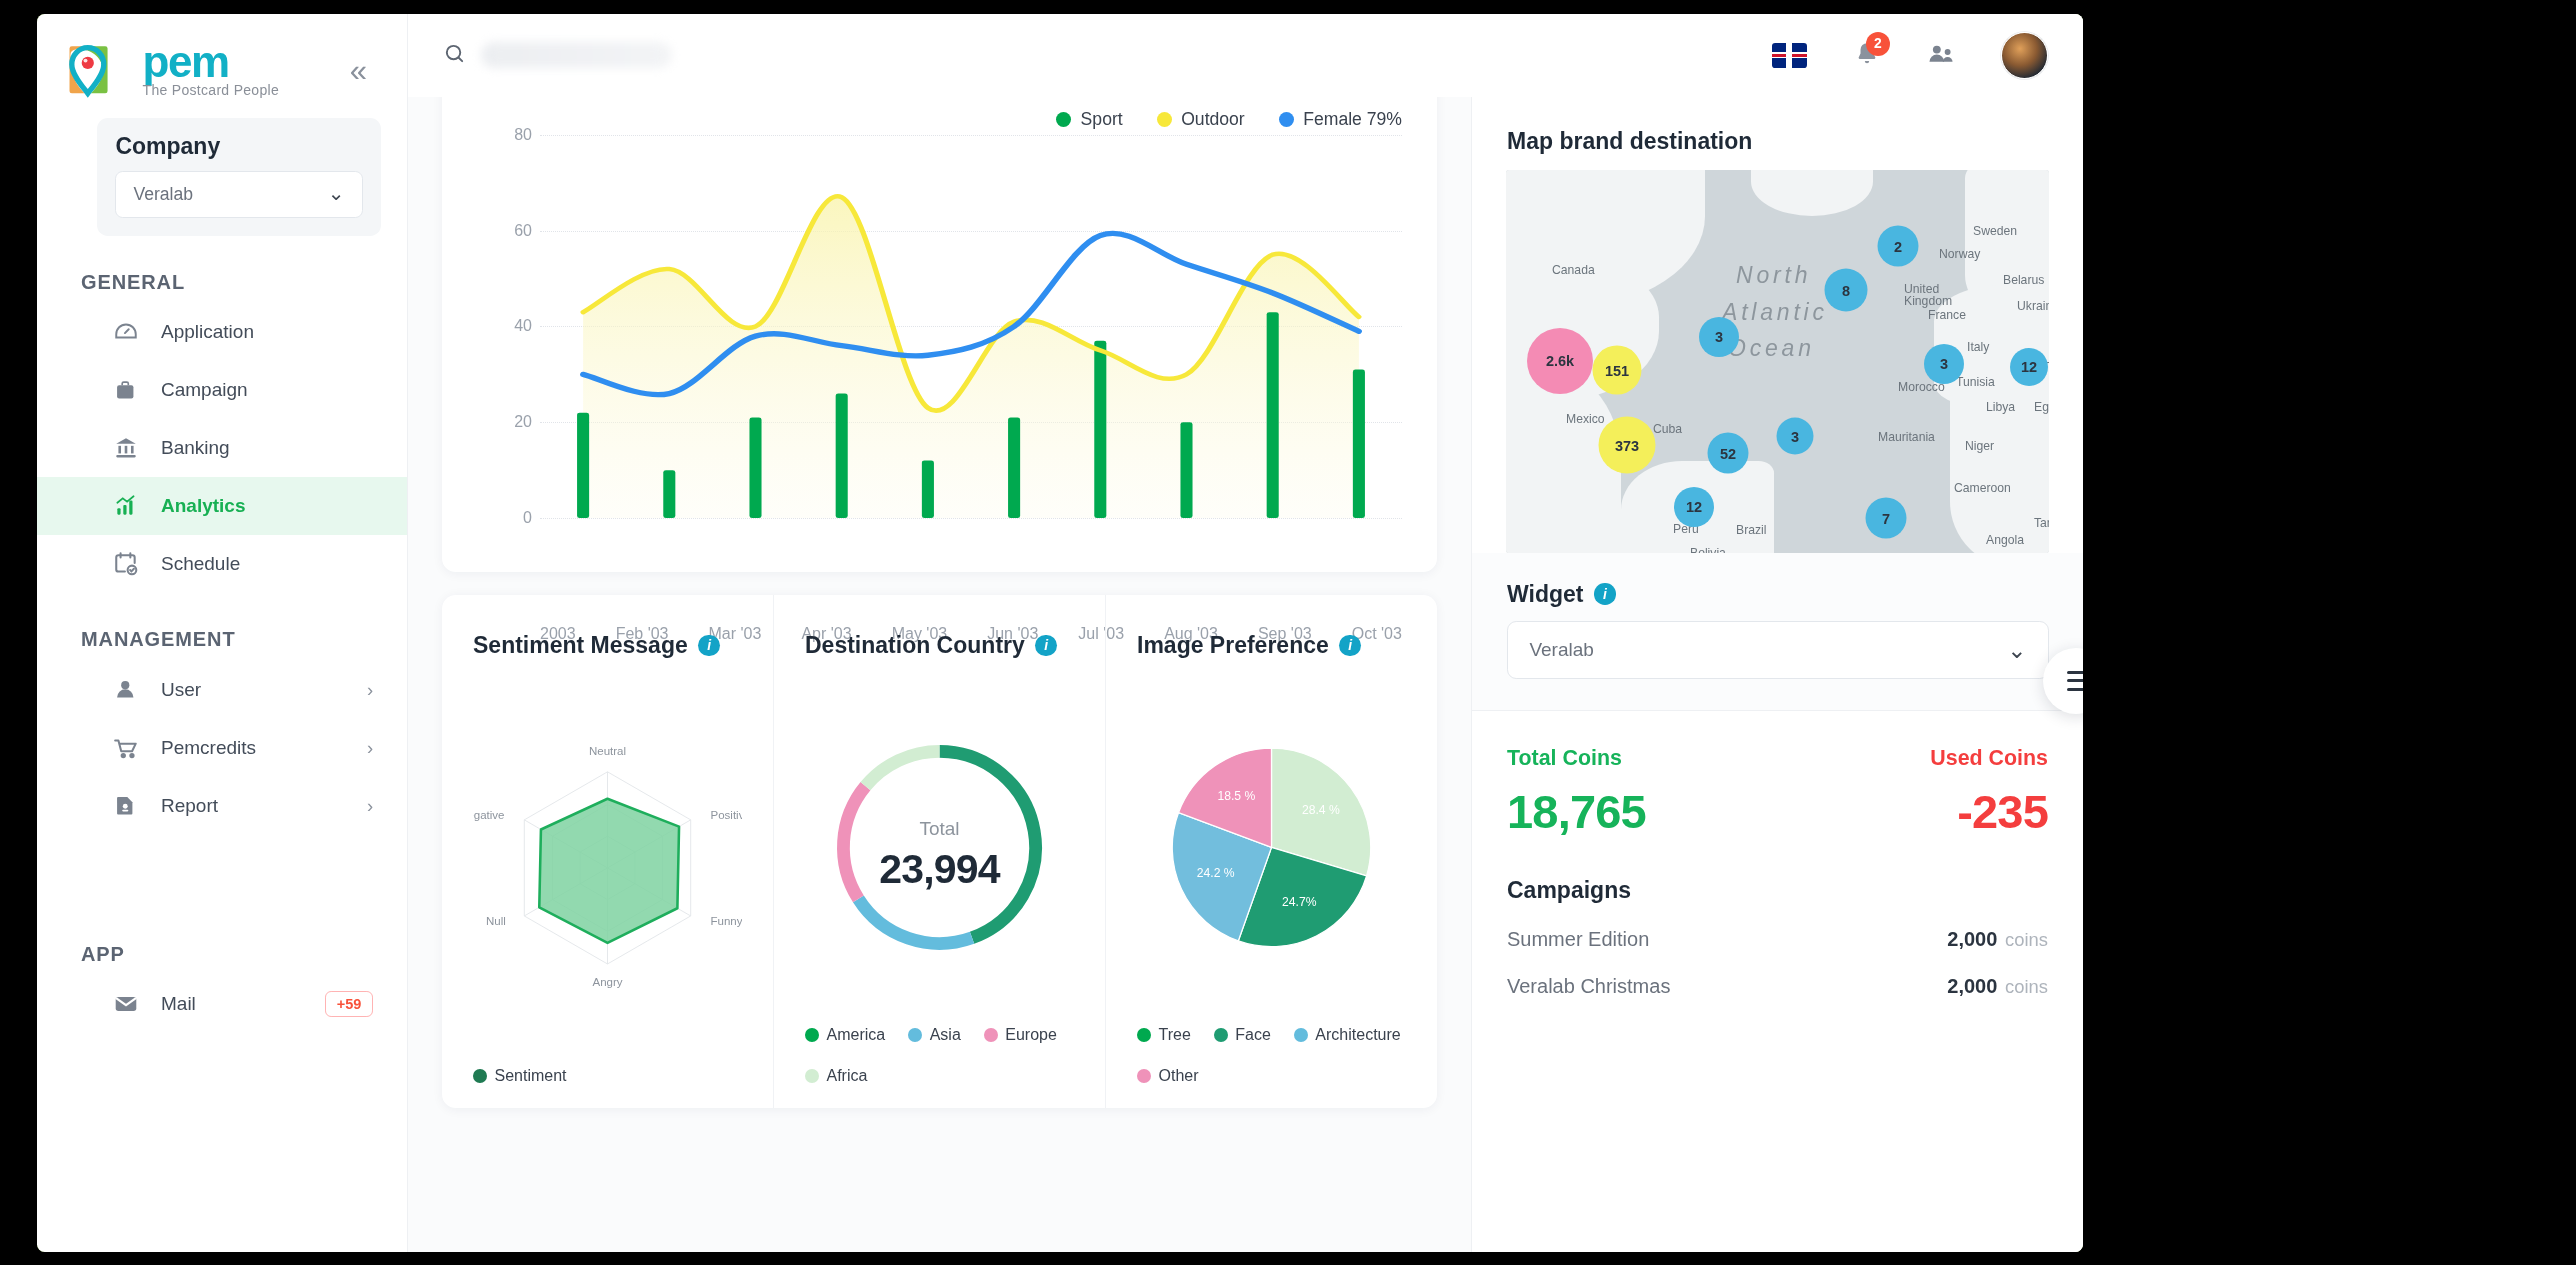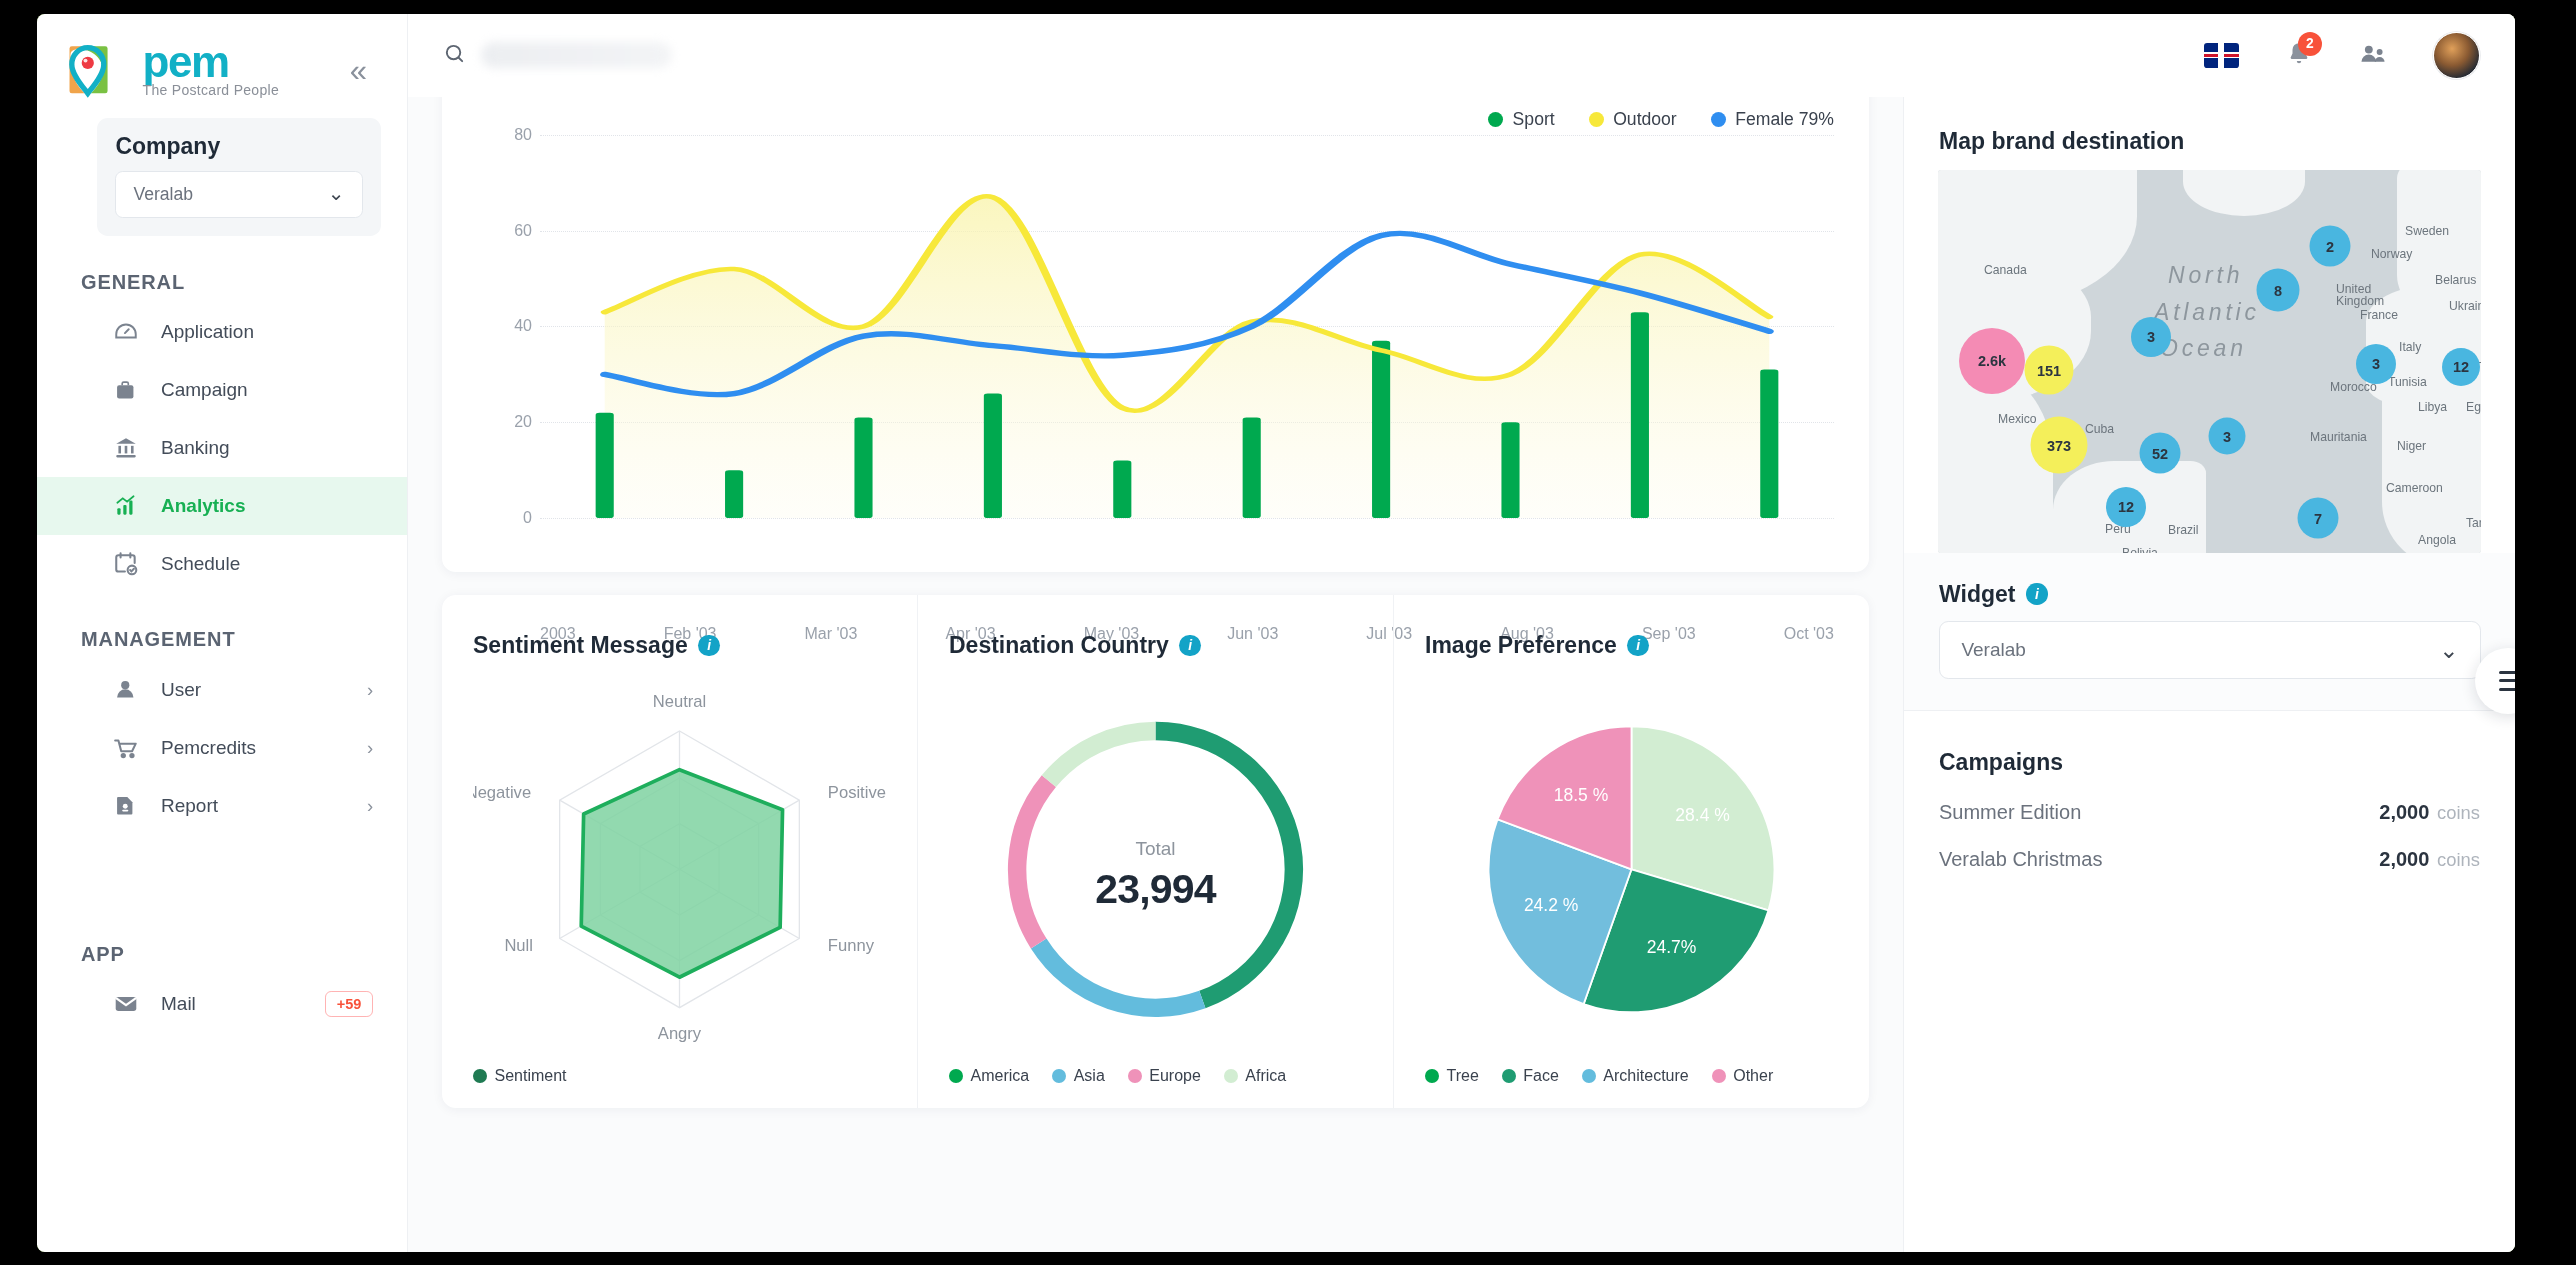--- a/index.html
+++ b/index.html
@@ -5,21 +5,21 @@
   * { box-sizing: border-box; margin: 0; padding: 0; }
   html, body { width: 2576px; height: 1265px; }
   body {
     font-family: "Liberation Sans", sans-serif;
     background: #000000;
     overflow: hidden;
   }
   .app-frame {
     position: absolute;
     left: 37px; top: 13.8px;
-    width: 2478px; height: 1238px;
+    width: 2046px; height: 1238px;
     background: #4d7c0f;
     border-radius: 7.7px;
     overflow: hidden;
     display: flex;
   }
 
   
   .sidebar {
     width: 371px;
     height: 100%;
@@ -809,20 +809,30 @@
           <div class="widget-title">
             <span>Widget</span>
             <span class="info-badge">i</span>
           </div>
           <div class="widget-select">
             <span>Veralab</span>
             <span class="chev">⌄</span>
           </div>
         </div>
 
+        <div class="coins-row">
+          <div class="coin-col">
+            <div class="coin-label" style="color:#16b35a">Total Coins</div>
+            <div class="coin-val" style="color:#16b35a">18,765</div>
+          </div>
+          <div class="coin-col right">
+            <div class="coin-label" style="color:#f43e3e">Used Coins</div>
+            <div class="coin-val" style="color:#f43e3e">-235</div>
+          </div>
+        </div>
 
         <div class="campaigns-head">Campaigns</div>
 
         <div class="camp-row">
           <span>Summer Edition</span>
           <span class="camp-amt">2,000</span>
           <span class="camp-unit">coins</span>
         </div>
         <div class="camp-row">
           <span>Veralab Christmas</span>

